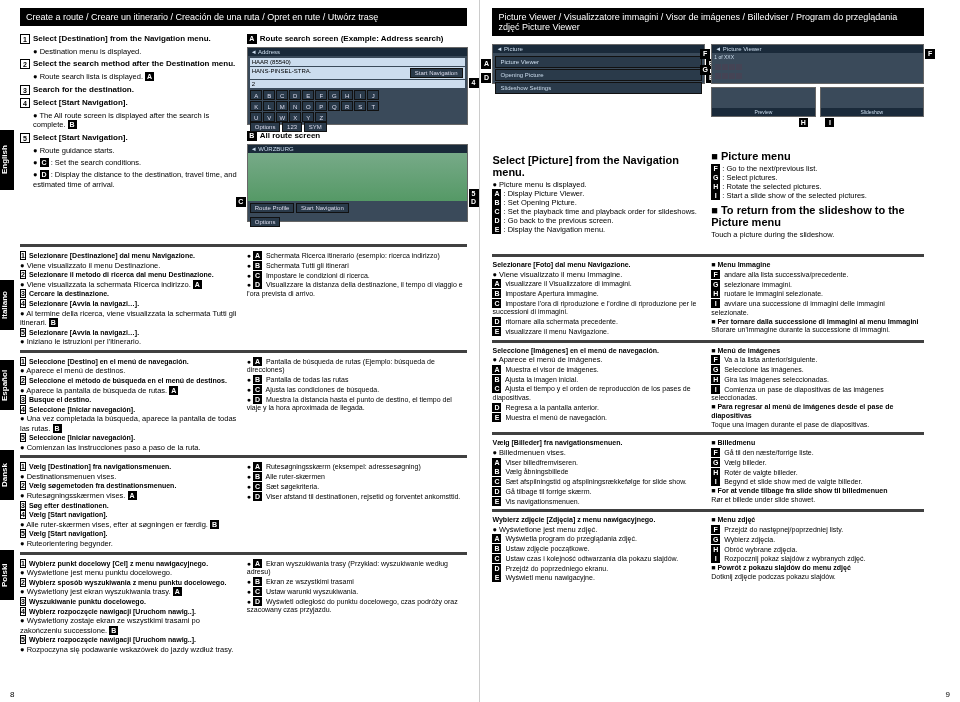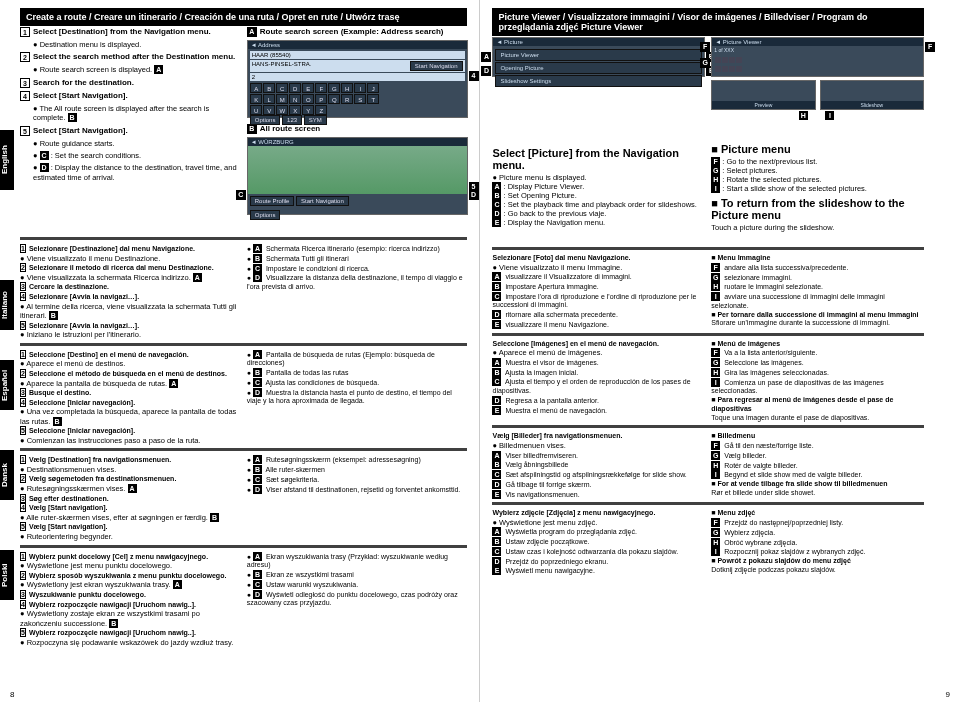--- a/index.html
+++ b/index.html
@@ -1,21 +1,21 @@
 <!DOCTYPE html>
 <html><head>
 <meta charset="utf-8">
 <style>
   * { margin:0; padding:0; box-sizing:border-box; }
   body { font-family: Arial, Helvetica, sans-serif; font-size:8px; background:#fff; color:#000; width:960px; height:702px; position:relative; }
   .page { display:flex; width:960px; height:702px; }
   .leftpage, .rightpage { width:480px; height:702px; padding:8px 12px 4px 20px; position:relative; }
   .rightpage { padding:8px 36px 4px 12px; }
   .divider { width:1px; background:#ccc; }
-  .titlebar { background:#000; color:#fff; font-weight:bold; padding:4px 6px; font-size:9px; margin-bottom:1px; }
+  .titlebar { background:#000; color:#fff; font-weight:normal; padding:4px 6px; font-size:9px; margin-bottom:8px; }
   .langtab { position:absolute; left:0; width:14px; background:#000; color:#fff; font-size:8px; font-weight:bold; text-align:center; writing-mode:vertical-rl; transform:rotate(180deg); }
   .colwrap { display:flex; gap:6px; }
   .col { flex:1; }
   .step { display:flex; margin-bottom:3px; }
   .num { border:1px solid #000; width:10px; height:10px; font-size:7px; font-weight:bold; text-align:center; line-height:9px; margin-right:3px; flex-shrink:0; }
   .blk { background:#000; color:#fff; width:10px; height:10px; font-size:7px; font-weight:bold; text-align:center; line-height:10px; margin-right:3px; flex-shrink:0; display:inline-block; }
   .blki { background:#000; color:#fff; width:9px; height:9px; font-size:7px; font-weight:bold; text-align:center; line-height:9px; margin-right:2px; display:inline-block; }
   .stxt { font-weight:bold; font-size:8px; }
   .sub { font-size:7.5px; margin-left:13px; margin-bottom:3px; }
   .sub2 { font-size:7.5px; }
@@ -54,21 +54,21 @@
     <div class="col tight">
       <div class="step">
             <span class="num">1</span>
             <span class="stxt">Select [Destination] from the Navigation menu.</span>
           </div>
       <div class="sub">● <span>Destination menu is displayed.</span></div>
       <div class="step">
             <span class="num">2</span>
             <span class="stxt">Select the search method after the Destination menu.</span>
           </div>
-      <div class="sub">● <span>Route search screen is displayed.</span> <span class="blki">A</span></div>
+      <div class="sub">● <span>Route search lista is displayed.</span> <span class="blki">A</span></div>
       <div class="step">
             <span class="num">3</span>
             <span class="stxt">Search for the destination.</span>
           </div>
       <div class="step">
             <span class="num">4</span>
             <span class="stxt">Select [Start Navigation].</span>
           </div>
       <div class="sub">● <span>The All route screen is displayed after the search is complete.</span> <span class="blki">B</span></div>
       <div class="step">
@@ -220,21 +220,21 @@
           <div class="annot" style="left:-12px;bottom:0">D</div>
           <div class="annot" style="right:-12px;bottom:0">E</div>
         </div>
       </div>
       <div style="height:70px"></div>
       <div class="sechead">Select [Picture] from the Navigation menu.</div>
       <div class="sub2">● <span>Picture menu is displayed.</span></div>
       <div class="sub2"><span class="blki">A</span><span>: Display Picture Viewer.</span></div>
       <div class="sub2"><span class="blki">B</span><span>: Set Opening Picture.</span></div>
       <div class="sub2"><span class="blki">C</span><span>: Set the playback time and playback order for slideshows.</span></div>
-      <div class="sub2"><span class="blki">D</span><span>: Go back to the previous viaje.</span></div>
+      <div class="sub2"><span class="blki">D</span><span>: Go back to the previous screen.</span></div>
       <div class="sub2"><span class="blki">E</span><span>: Display the Navigation menu.</span></div>
     </div>
     <div class="col">
       <div class="row">
         <div class="thumb">
           <div class="shot-title">◄ <span>Picture Viewer</span></div>
           <div style="font-size:5px;color:#cde;padding:1px 2px">1 of XXX</div>
           <div style="padding:2px"><span class="menusq"></span><span class="menusq"></span><span class="menusq"></span><span class="menusq"></span><br><span class="menusq"></span><span class="menusq"></span><span class="menusq"></span><span class="menusq"></span></div>
           <div class="annot" style="left:-12px;top:4px">F</div>
           <div class="annot" style="right:-12px;top:4px">F</div>

